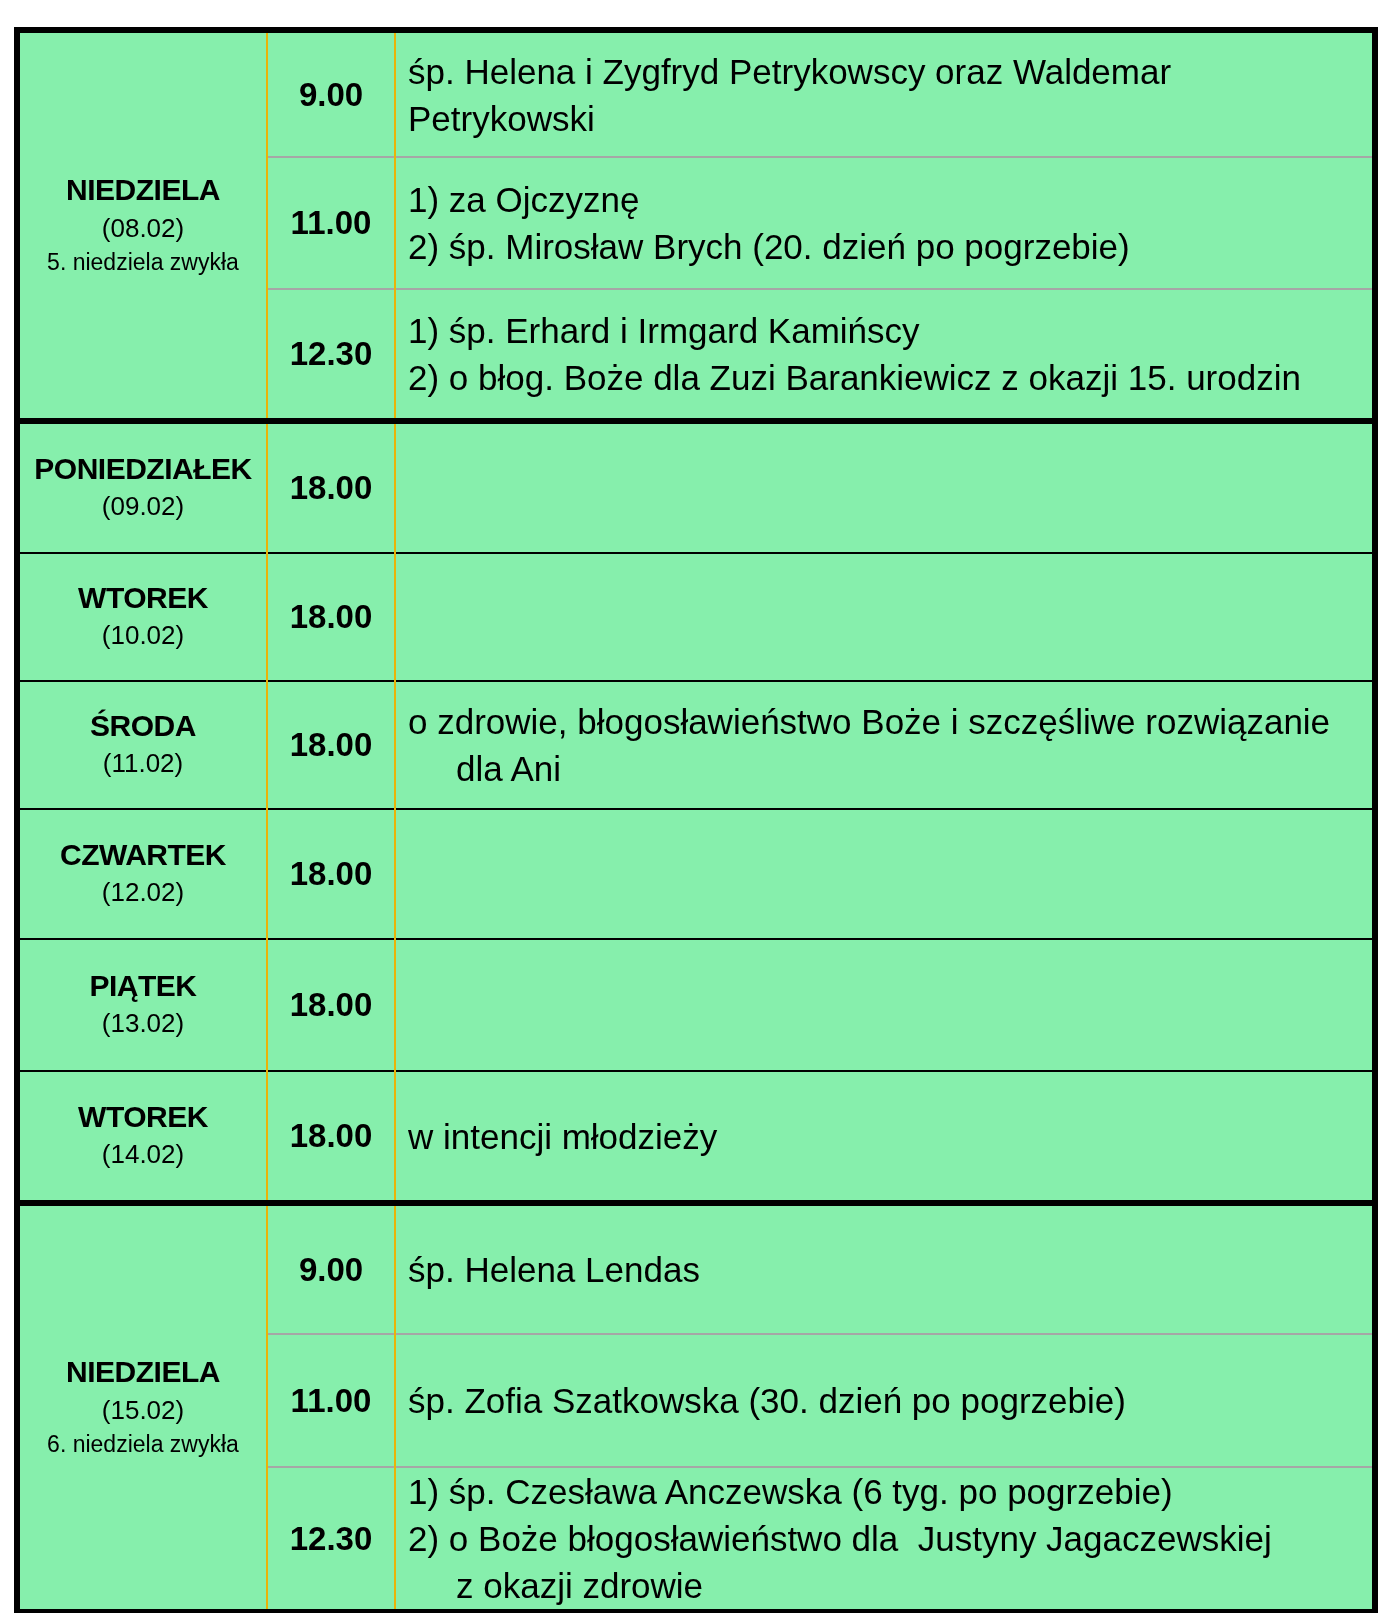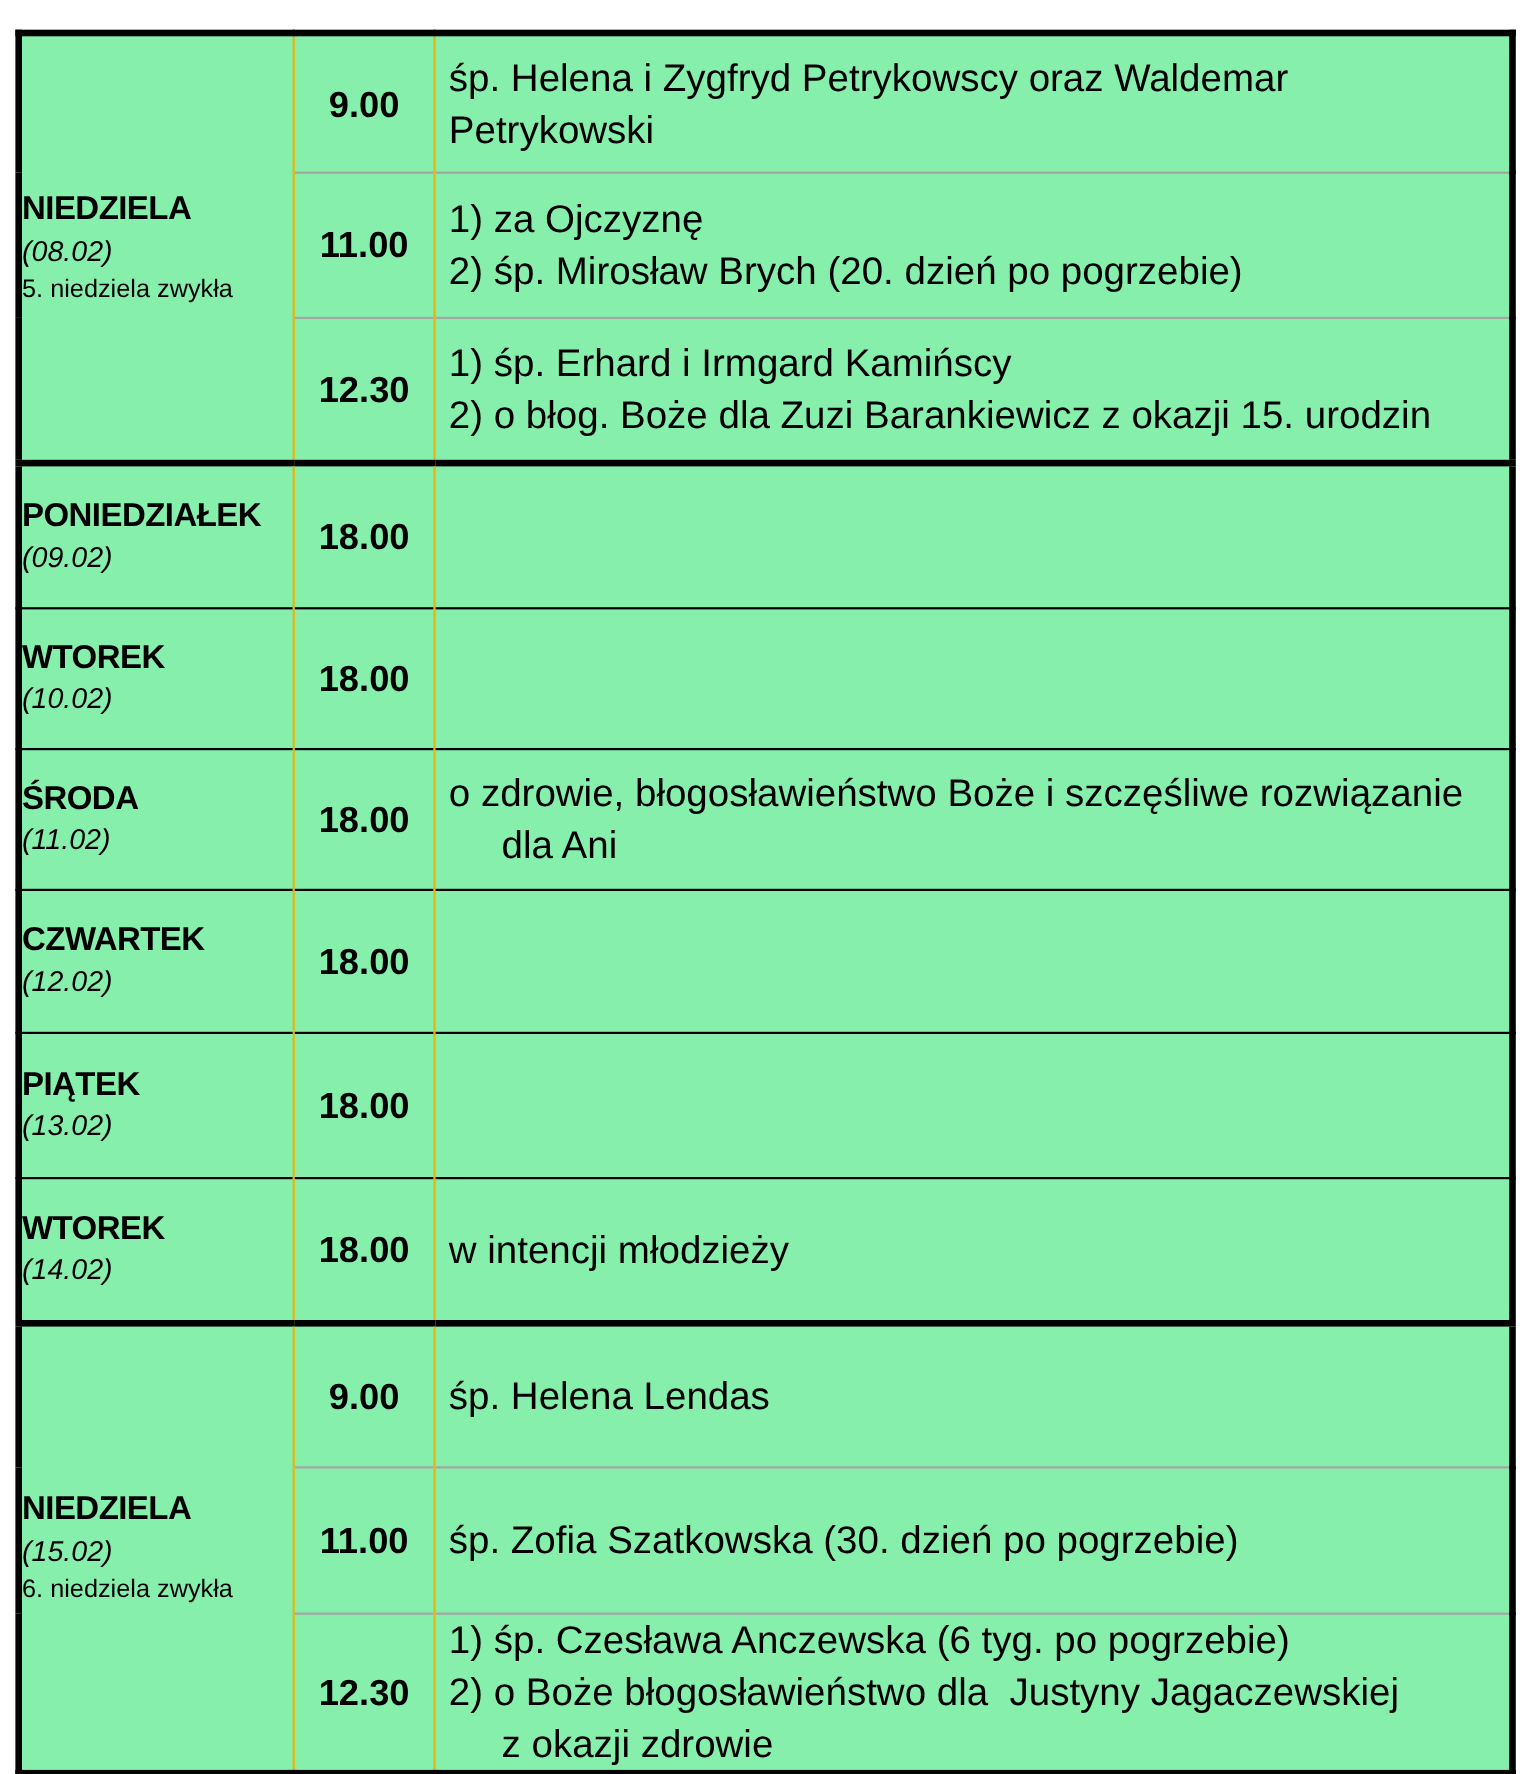--- a/index.html
+++ b/index.html
@@ -31,34 +31,33 @@
     background: #86efac;
   }
   
   tr.sec-start > td { border-top: 6px solid #000000; }
   
   tr.thin-black > td { border-top: 2px solid #000000; }
   
   tr.thin-gray > td { border-top: 2px solid #a6a6a6; }
 
   .day-cell {
-    text-align: left;
+    text-align: center;
   }
   .day-name {
     font-weight: bold;
     font-size: 30px;
     letter-spacing: -0.5px;
     white-space: nowrap;
     line-height: 1.15;
   }
   .day-date {
     font-size: 26px;
     line-height: 1.3;
     margin-top: 4px;
-    font-style: italic;
   }
   .day-note {
     font-size: 23px;
     line-height: 1.3;
     margin-top: 2px;
   }
   .time-cell {
     text-align: center;
     font-weight: bold;
     font-size: 33px;

